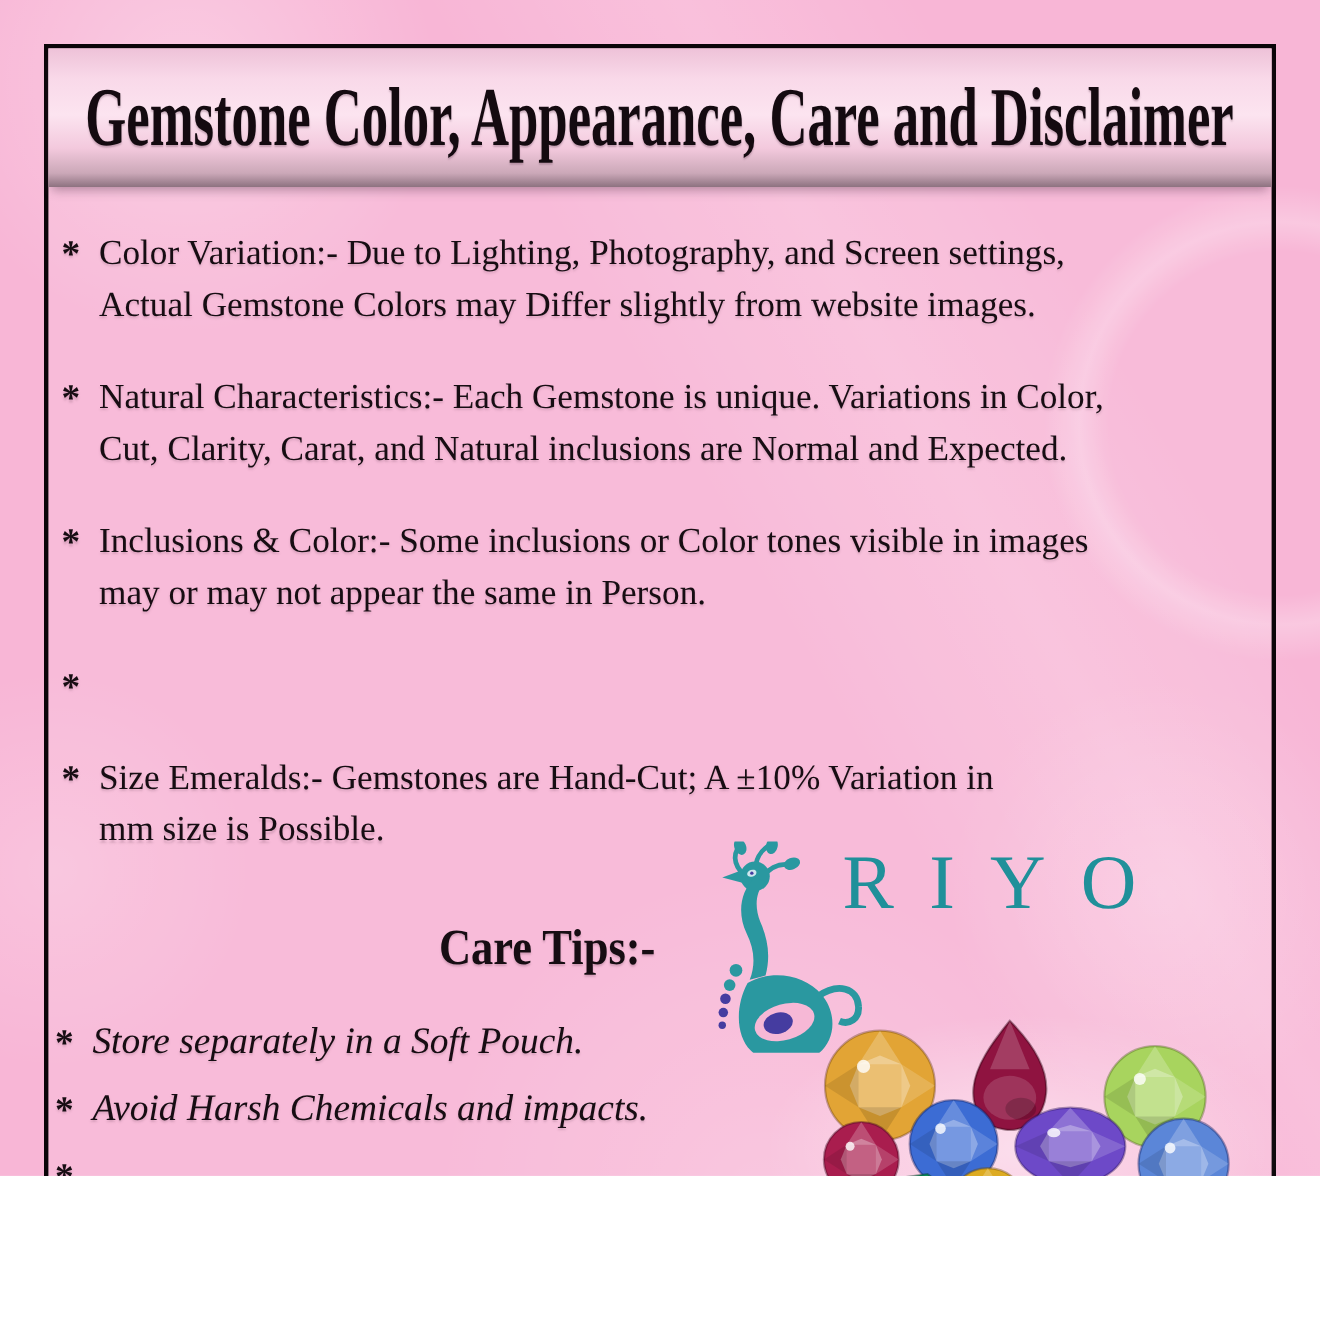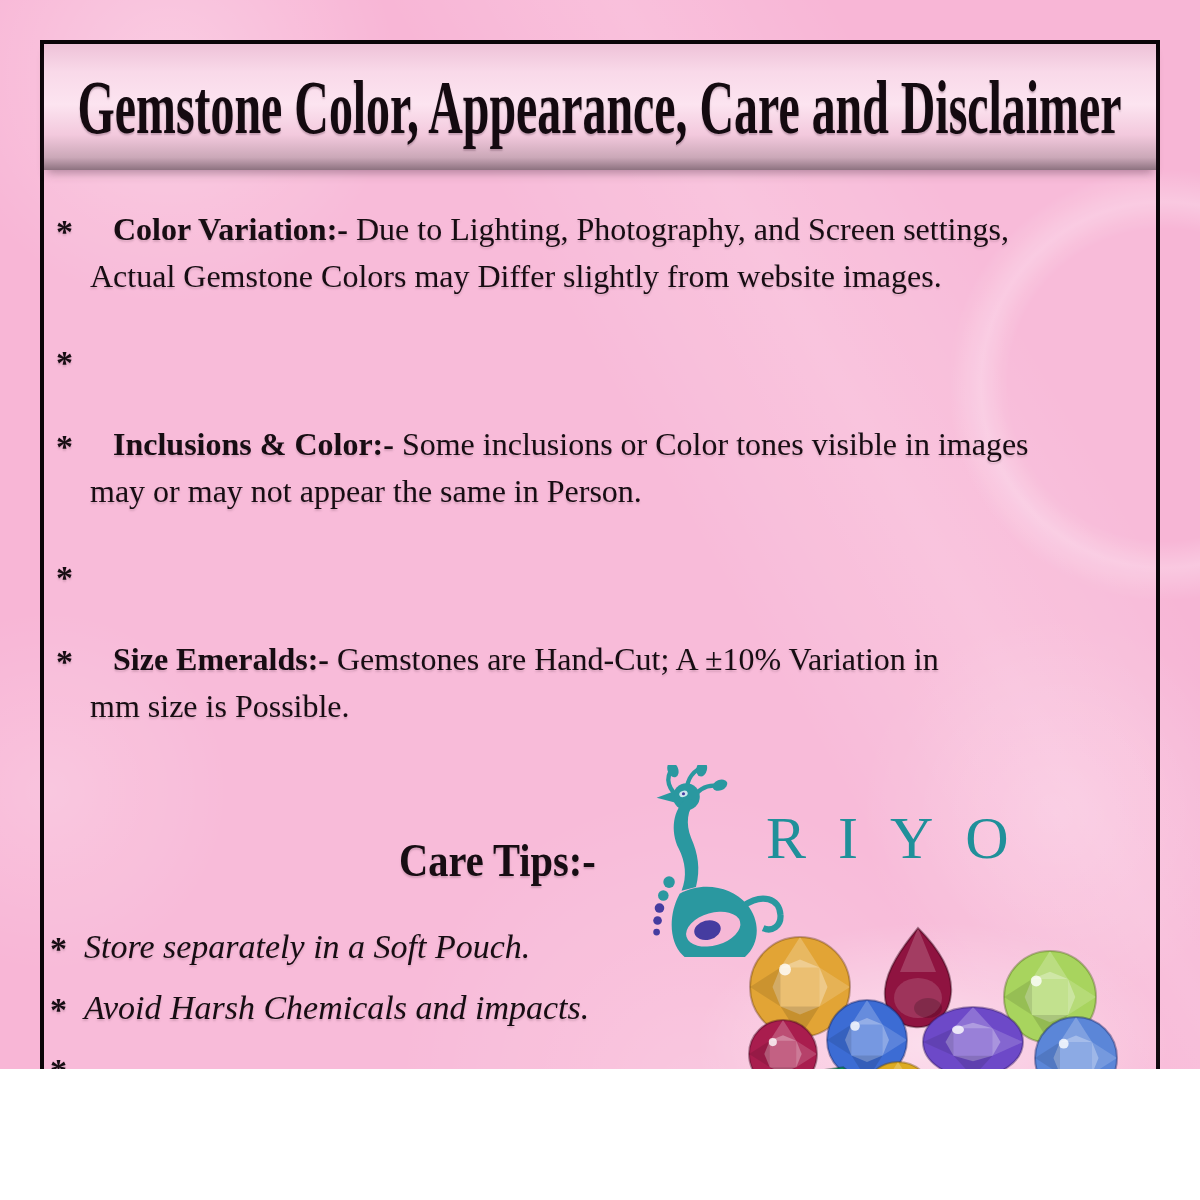--- a/index.html
+++ b/index.html
@@ -42,30 +42,30 @@
   .d-item{
     display:flex; align-items:flex-start;
     font-size:32px; line-height:47px; margin-bottom:37px;
     text-shadow:0 2px 2px rgba(120,80,100,.25);
   }
   .star{
     flex:0 0 34px; font-weight:bold; font-size:34px;
     position:relative; top:2px; text-align:left;
   }
   .d-body{white-space:pre-line;}
-  .d-label{font-weight:bold;margin-left:23px;}
+  .d-label{font-weight:normal;}
   .care-heading{
     position:absolute; left:399px; top:834px;
     font-size:46px; font-weight:bold; line-height:54px;
     transform:scaleX(.88); transform-origin:left center;
     text-shadow:0 2px 2px rgba(120,80,100,.3); white-space:nowrap;
   }
   .brand-name{
-    position:absolute; left:766px; top:808px;
-    font-size:60px; line-height:1; letter-spacing:32px;
+    position:absolute; left:766px; top:768px;
+    font-size:70px; line-height:1; letter-spacing:32px;
     color:#1f909a; white-space:nowrap;
   }
   .peacock{position:absolute; left:597px; top:765px; width:196px; height:192px;}
   .care-list{position:absolute; left:50px; top:924px; width:660px;}
   .c-item{
     display:flex; align-items:flex-start;
     font-size:34px; line-height:46px; margin-bottom:15px;
     text-shadow:0 2px 2px rgba(120,80,100,.25);
   }
   .c-body{white-space:pre-line;font-style:italic;}
@@ -82,20 +82,22 @@
     </div>
 
     <div class="disclaimer-list">
       <div class="d-item">
         <span class="star">*</span>
         <div class="d-body"><span class="d-label">Color Variation:-</span> <span>Due to Lighting, Photography, and Screen settings,
 Actual Gemstone Colors may Differ slightly from website images.</span></div>
       </div>
       <div class="d-item">
         <span class="star">*</span>
+        <div class="d-body"><span class="d-label">Natural Characteristics:-</span> <span>Each Gemstone is unique. Variations in Color,
+Cut, Clarity, Carat, and Natural inclusions are Normal and Expected.</span></div>
       </div>
       <div class="d-item">
         <span class="star">*</span>
         <div class="d-body"><span class="d-label">Inclusions &amp; Color:-</span> <span>Some inclusions or Color tones visible in images
 may or may not appear the same in Person.</span></div>
       </div>
       <div class="d-item">
         <span class="star">*</span>
       </div>
       <div class="d-item">

